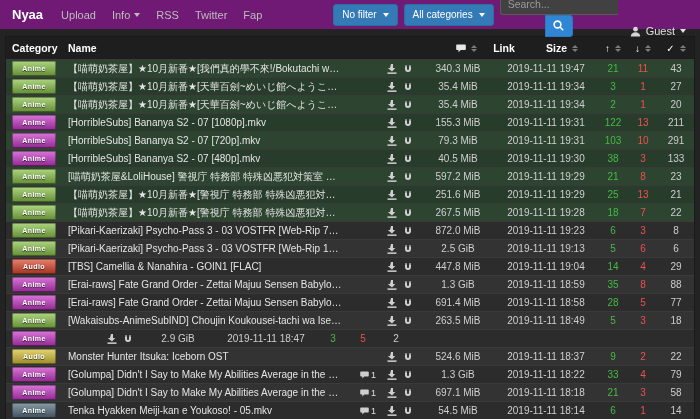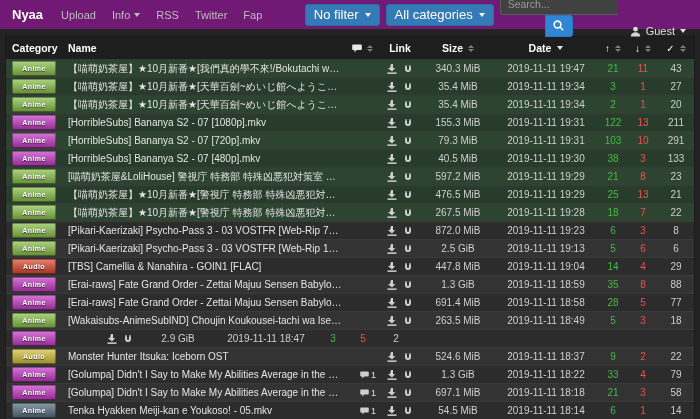--- a/index.html
+++ b/index.html
@@ -10,21 +10,21 @@
   .navbar { height:30px; background:#701a75; border-bottom:1px solid #262626;
     display:flex; align-items:center; padding:0 8px; }
   .brand { color:#ffffff; font-weight:bold; font-size:13px; margin:0 10px 0 4px;
     text-decoration:none; }
   .nav-link { color:#bdbdbd; font-size:11px; padding:0 8px; text-decoration:none;
     display:flex; align-items:center; gap:4px; }
   .caret { width:0; height:0; border-left:3.5px solid transparent;
     border-right:3.5px solid transparent; border-top:4px solid currentColor;
     display:inline-block; }
   .nav-right { margin-left:auto; display:flex; align-items:center; gap:6px; }
-  .dd-btn { background:#337ab7; color:#fff; font-size:13px; border:1px solid #2e6da4;
+  .dd-btn { background:#337ab7; color:#fff; font-size:10px; border:1px solid #2e6da4;
     border-radius:3px; padding:0 8px; height:22px; display:flex; align-items:center;
     gap:6px; cursor:pointer; font-family:inherit; }
   .search-group { display:flex; align-items:center;flex-direction:column; }
   .search-input { background:#414141; border:1px solid #5a5a5a; border-right:none;
     border-radius:3px 0 0 3px; color:#ddd; font-size:10.5px; padding:0 7px;
     width:118px; height:22px; font-family:inherit; }
   .search-input::placeholder { color:#9a9a9a; }
   .search-btn { background:#2f86d4; border:1px solid #2a79c0; border-radius:0 3px 3px 0;
     width:28px; height:22px; display:flex; align-items:center; justify-content:center;
     cursor:pointer; }
@@ -138,24 +138,20 @@
         </span>
     </div>
     <div class="th c-link">Link</div>
     <div class="th c-size">
       <span>Size</span>
       <span class="sort-pair">
           <span class="up"></span>
           <span class="down"></span>
         </span>
     </div>
-    <div class="th c-date">
-      <span>Date</span>
-      <span class="sort-active"></span>
-    </div>
     <div class="th c-s">
       <span class="hdr-glyph">↑</span>
       <span class="sort-pair">
           <span class="up"></span>
           <span class="down"></span>
         </span>
     </div>
     <div class="th c-l">
       <span class="hdr-glyph">↓</span>
       <span class="sort-pair">
@@ -470,21 +466,21 @@
         </svg>
       </a>
       <a class="icon-link" href="#">
         <svg width="10" height="10" viewBox="0 0 10 10">
           <path d="M2 1 v4 a3 3 0 0 0 6 0 v-4 h-2 v4 a1 1 0 0 1 -2 0 v-4 z" fill="#cfcfcf"></path>
           <rect x="2" y="1" width="2" height="1.6" fill="#8a8a8a"></rect>
           <rect x="6" y="1" width="2" height="1.6" fill="#8a8a8a"></rect>
         </svg>
       </a>
     </div>
-    <div class="c-size">476.5 MiB</div>
+    <div class="c-size">251.6 MiB</div>
     <div class="c-date">2019-11-11 19:29</div>
     <div class="c-s">25</div>
     <div class="c-l">13</div>
     <div class="c-c">21</div>
   </div>
 
   <div class="trow odd trusted">
     <div class="c-cat">
       <a class="catbadge" href="#" style="background-color: rgb(139, 195, 74);">
         <span class="cat-label">Anime</span>

